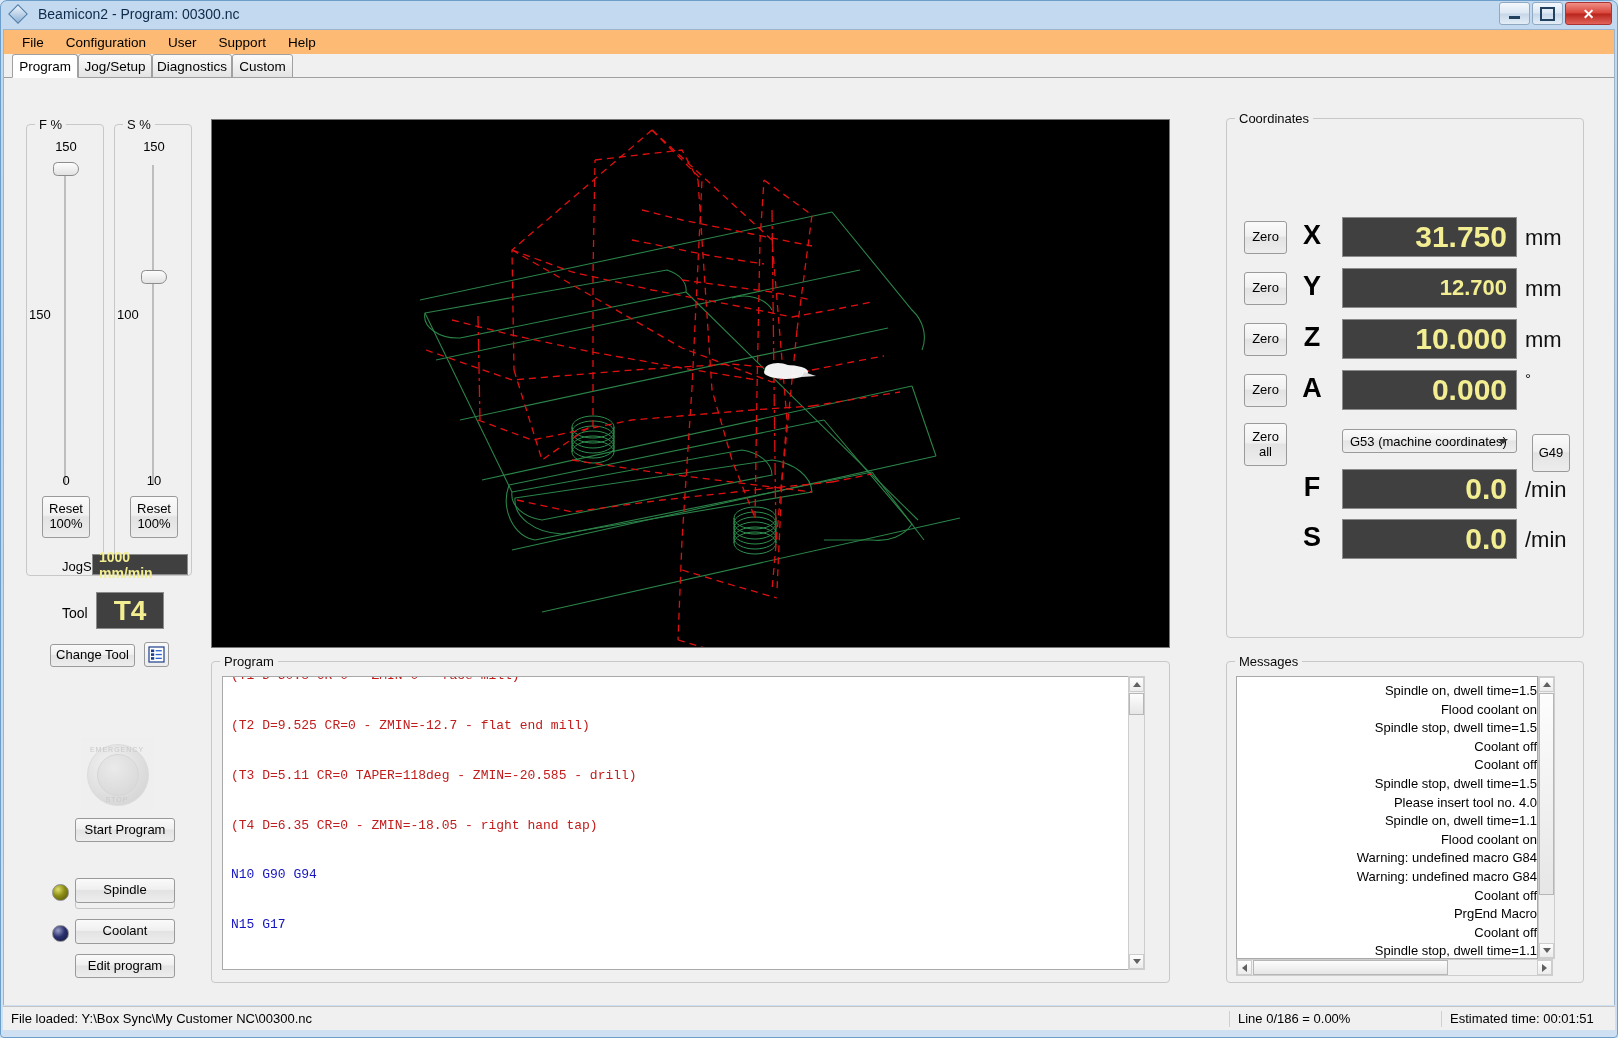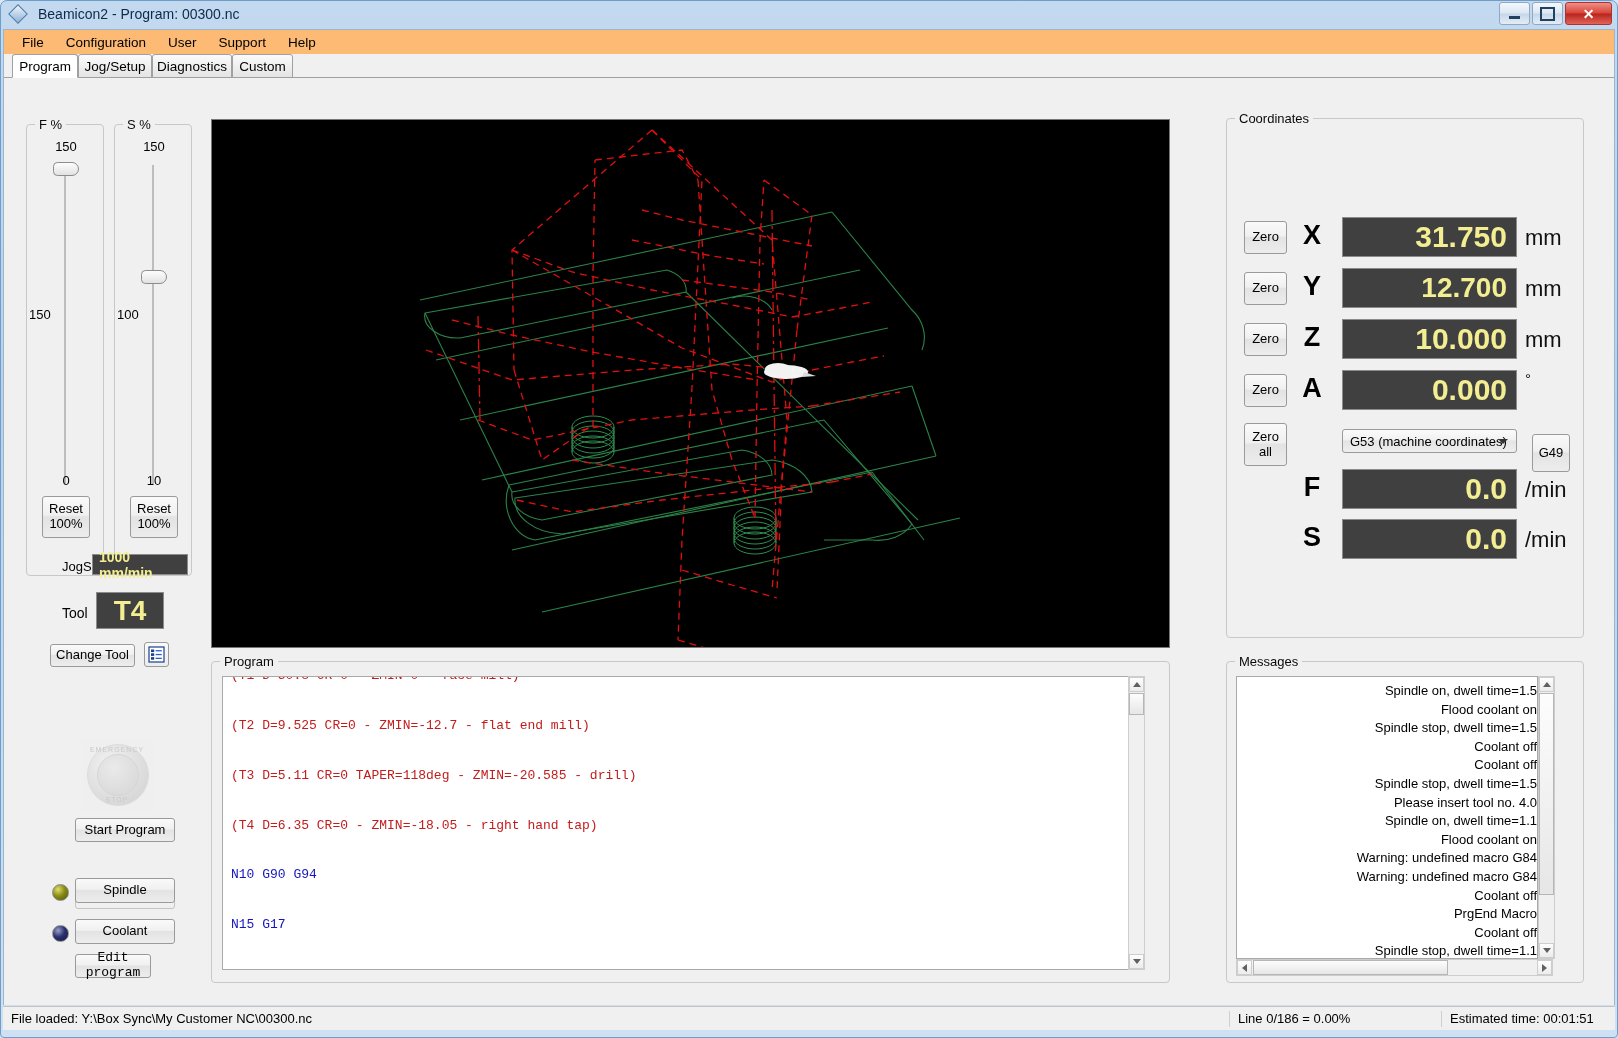--- a/index.html
+++ b/index.html
@@ -431,21 +431,21 @@
 
       <div class="btn" style="position:absolute; left:71px; top:740px; width:100px; height:24px;">Start Program</div>
       <div class="btn disabled" style="position:absolute; left:71px; top:775px; width:100px; height:24px;margin-top:32px;">Rewind</div>
 
       <div class="led olive" style="left:48px; top:806px;"></div>
       <div class="btn" style="position:absolute; left:71px; top:800px; width:100px; height:25px;">Spindle</div>
 
       <div class="led navy" style="left:48px; top:847px;"></div>
       <div class="btn" style="position:absolute; left:71px; top:841px; width:100px; height:25px;">Coolant</div>
 
-      <div class="btn" style="position:absolute; left:71px; top:876px; width:76px; height:24px;font-family:Liberation Mono, monospace;">Edit program</div>
+      <div class="btn" style="position:absolute; left:71px; top:876px; width:100px; height:24px;">Edit program</div>
 
       <div class="viewport" style="left:207px; top:41px; width:959px; height:529px;">
         <svg width="959" height="529" viewBox="0 0 959 529">
           <rect x="0" y="0" width="959" height="529" fill="#000"></rect>
           <g stroke="#2f8f4f" stroke-width="1.1" fill="none" opacity="0.92">
 
             <path d="M213,193 L455,150 A33,22 0 0 1 474,172 L248,218 A33,22 0 0 1 213,193 Z"></path>
             <path d="M213,193 L300,372"></path>
             <path d="M474,172 L706,400"></path>
             <path d="M300,372 L530,330 A38,26 0 0 1 560,355 L330,400 A38,26 0 0 1 300,372 Z"></path>
@@ -561,21 +561,21 @@
         <div class="gbox-title">Coordinates</div>
       </div>
 
       <div class="btn" style="position:absolute; left:1240px; top:143px; width:43px; height:33px;">Zero</div>
       <div class="axis-letter" style="left:1294px; top:142px; width:28px;">X</div>
       <div class="dro" style="position:absolute; left:1338px; top:139px; width:175px; height:40px; font-size:30px;">31.750</div>
       <div class="unit" style="left:1521px; top:147px;">mm</div>
 
       <div class="btn" style="position:absolute; left:1240px; top:194px; width:43px; height:33px;">Zero</div>
       <div class="axis-letter" style="left:1294px; top:193px; width:28px;">Y</div>
-      <div class="dro" style="position:absolute; left:1338px; top:190px; width:175px; height:40px; font-size:28px;">12.700</div>
+      <div class="dro" style="position:absolute; left:1338px; top:190px; width:175px; height:40px; font-size:22px;">12.700</div>
       <div class="unit" style="left:1521px; top:198px;">mm</div>
 
       <div class="btn" style="position:absolute; left:1240px; top:245px; width:43px; height:33px;">Zero</div>
       <div class="axis-letter" style="left:1294px; top:244px; width:28px;">Z</div>
       <div class="dro" style="position:absolute; left:1338px; top:241px; width:175px; height:40px; font-size:30px;">10.000</div>
       <div class="unit" style="left:1521px; top:249px;">mm</div>
 
       <div class="btn" style="position:absolute; left:1240px; top:296px; width:43px; height:33px;">Zero</div>
       <div class="axis-letter" style="left:1294px; top:295px; width:28px;">A</div>
       <div class="dro" style="position:absolute; left:1338px; top:292px; width:175px; height:40px; font-size:30px;">0.000</div>

